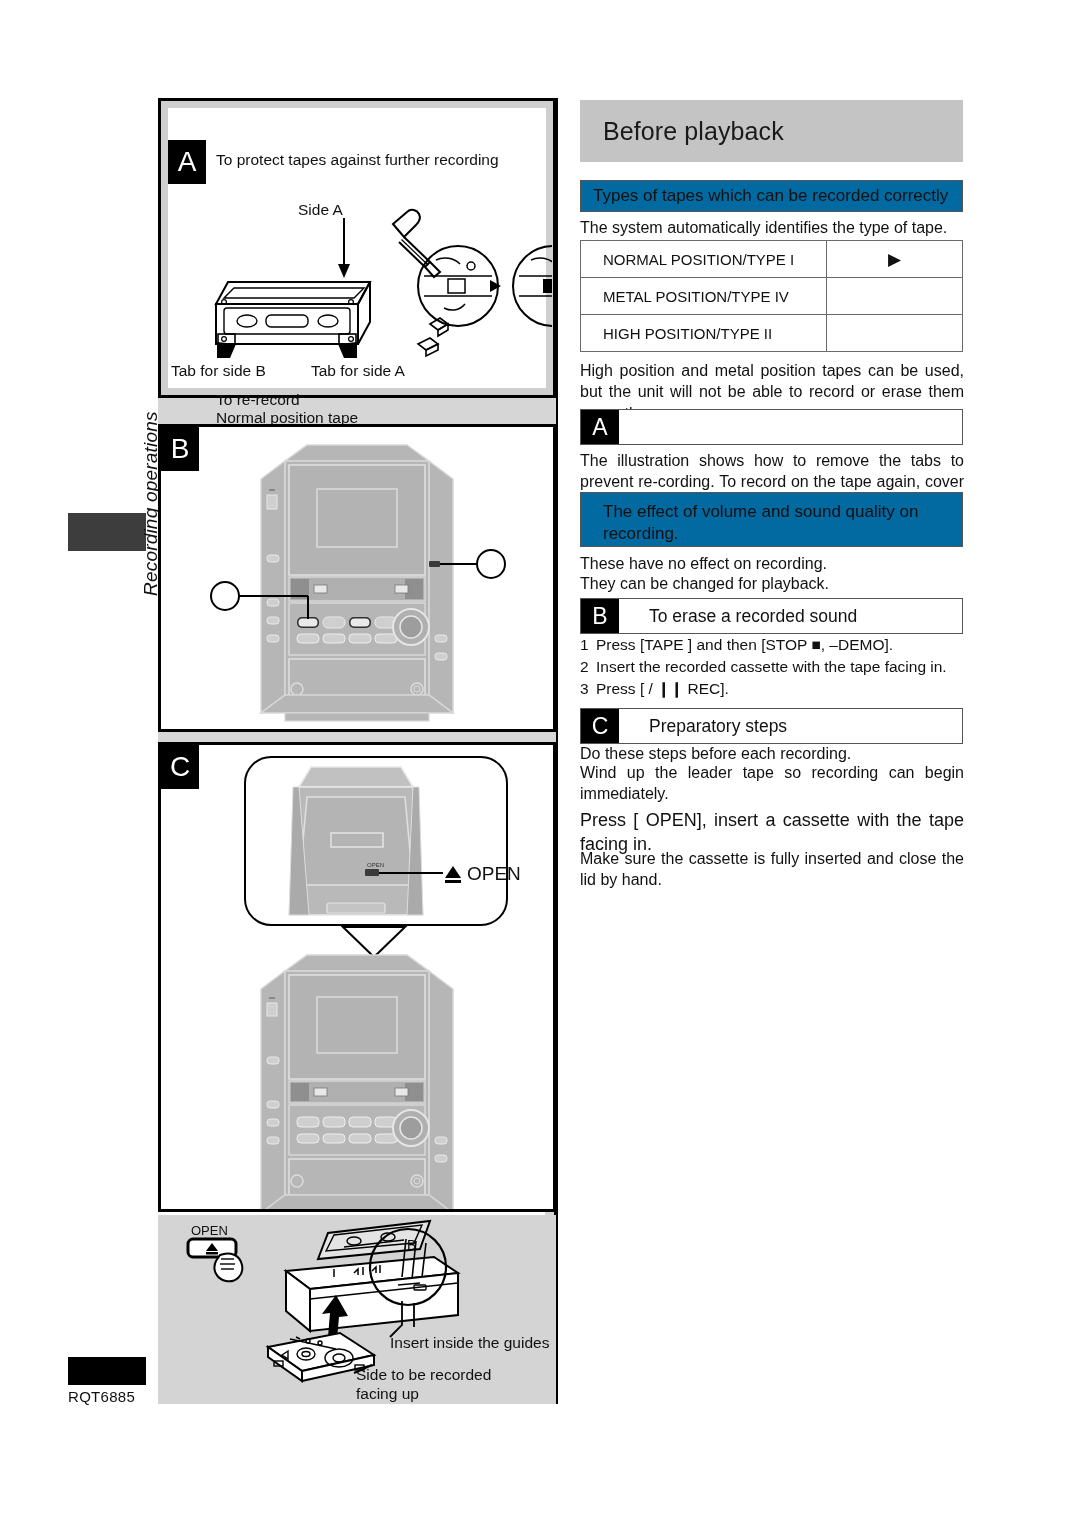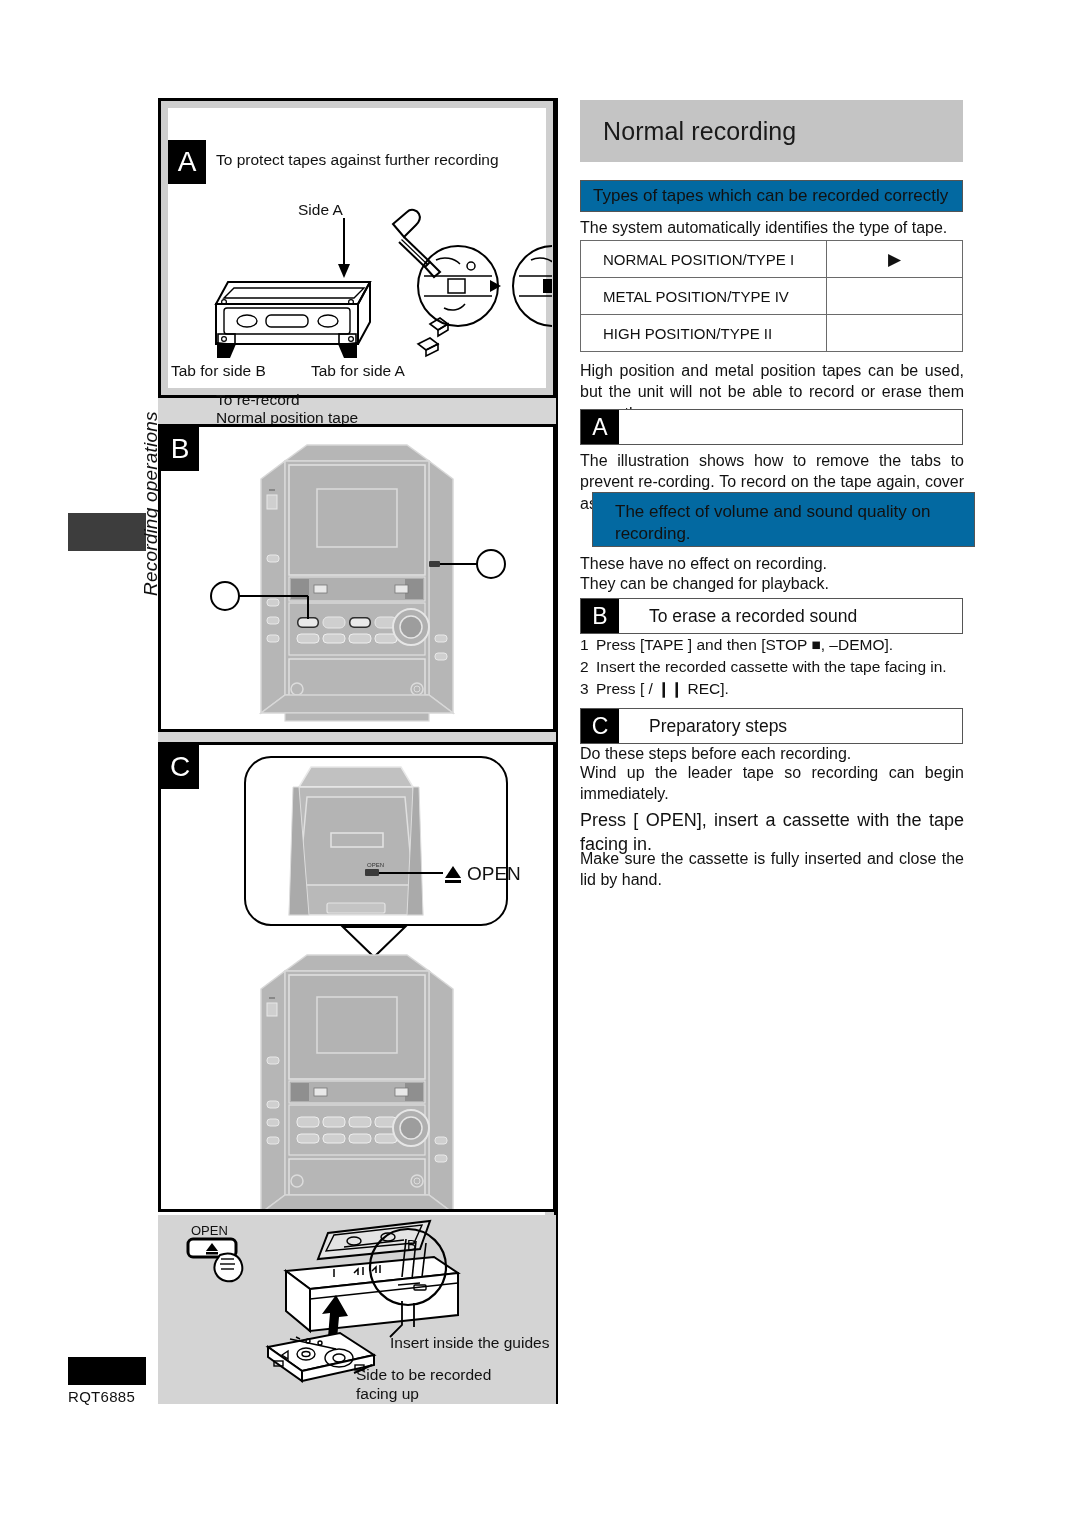--- a/index.html
+++ b/index.html
@@ -47,21 +47,21 @@
 
   .ill-txt{position:absolute;font-size:15.5px;color:#111;white-space:nowrap;line-height:1.28;}
   .hdr-bar{position:absolute;left:580px;top:100px;width:383px;height:62px;background:#c4c4c4;}
   .hdr-bar span{position:absolute;left:23px;top:17px;font-size:25px;color:#1a1a1a;letter-spacing:.1px;}
 
   .boxhead{
     position:absolute;box-sizing:border-box;border:1.5px solid #555;background:#0369a1;
     font-size:17px;color:#111;display:flex;align-items:center;
   }
   .boxhead .t{padding-left:12px;}
-  .boxhead.two{line-height:1.32;display:block;padding:8px 0 0 22px;margin-left:12px;}
+  .boxhead.two{line-height:1.32;display:block;padding:8px 0 0 22px;}
 
   .sec{
     position:absolute;box-sizing:border-box;border:1.5px solid #555;background:#fff;height:36px;
     display:flex;align-items:stretch;
   }
   .sec .sq{width:38px;background:#000;color:#fff;font-size:23px;display:flex;align-items:center;justify-content:center;}
   .sec .tt{flex:1;display:flex;align-items:center;padding-left:30px;font-size:17.5px;color:#111;}
 
   .para{position:absolute;font-size:16px;line-height:1.33;color:#111;width:384px;}
   .para.just{text-align:justify;}
@@ -428,21 +428,21 @@
         <path d="M124,140 L130,136 L130,144 Z"></path>
         <rect x="116" y="146" width="9" height="5"></rect>
         <rect x="197" y="150" width="9" height="5"></rect>
       </g>
 
       <path d="M196,158 L214,150" fill="none" stroke="#000" stroke-width="2"></path>
     </svg>
   </div>
 
   <div class="hdr-bar">
-    <span>Normal recording</span>
+    <span>Before playback</span>
   </div>
 
   <div class="boxhead" style="left:580px;top:180px;width:383px;height:32px;">
     <span class="t">Types of tapes which can be recorded correctly</span>
   </div>
 
   <div class="para" style="left:580px;top:217px;">The system automatically identifies the type of tape.</div>
 
   <table class="ttable">
     <tbody>

